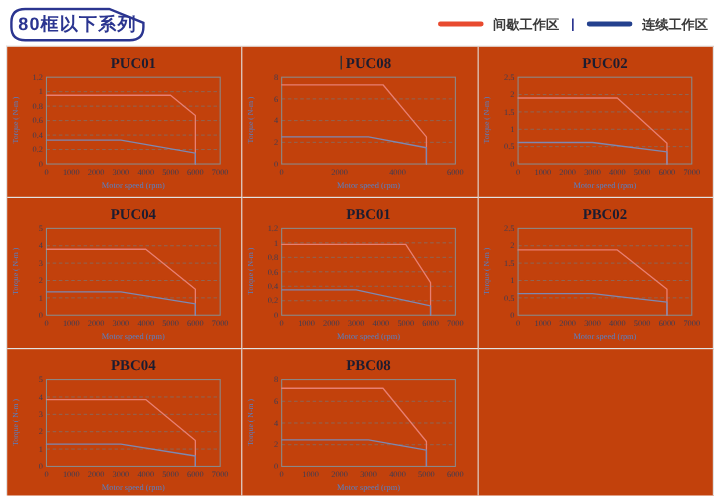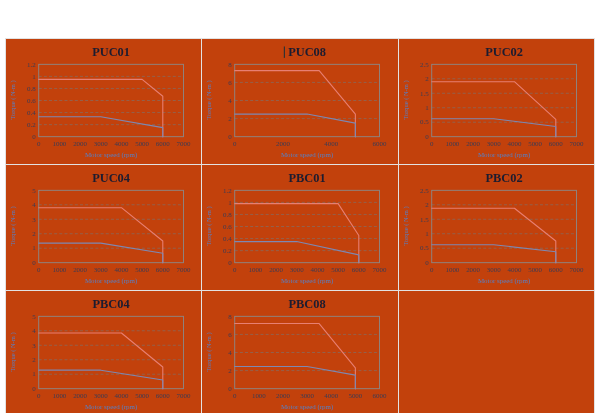--- a/index.html
+++ b/index.html
@@ -29,20 +29,33 @@
   .cell{
     height:125px;border-right:1px solid #e2e2e2;border-bottom:1px solid #e2e2e2;
     box-sizing:content-box;background:#c2410c;
   }
   .cell svg{display:block;}
 </style>
 </head>
 <body>
 
 <div class="topbar">
+  <div class="badge">
+    <svg width="113" height="29" viewBox="0 0 113 29">
+      <path d="M 13 1.5 L 83 1.5 L 111.5 13 L 111.5 16.5 Q 111.5 27.5 100 27.5 L 13 27.5 Q 1.5 27.5 1.5 16.5 L 1.5 12.5 Q 1.5 1.5 13 1.5 Z" fill="none" stroke="#2b3590" stroke-width="2"></path>
+    </svg>
+    <span class="badge-text">80框以下系列</span>
+  </div>
+  <div class="legend">
+    <span class="swatch" style="background: rgb(232, 74, 47);"></span>
+    <span class="legend-label">间歇工作区</span>
+    <span class="sep">|</span>
+    <span class="swatch" style="background: rgb(36, 65, 142);"></span>
+    <span class="legend-label">连续工作区</span>
+  </div>
 </div>
 
 <div class="grid">
     <div class="cell">
       <svg viewBox="0 0 197 125" width="100%" height="125">
         <text x="106" y="17" text-anchor="middle" font-size="12.5" font-weight="bold" font-family="&quot;Liberation Serif&quot;,&quot;DejaVu Serif&quot;,serif" fill="#1c1c30">PUC01</text>
         <line x1="33" x2="179" y1="85.83333333333333" y2="85.83333333333333" stroke="#777777" stroke-width="0.6" stroke-dasharray="3 2.2"></line>
         <line x1="33" x2="179" y1="73.66666666666666" y2="73.66666666666666" stroke="#777777" stroke-width="0.6" stroke-dasharray="3 2.2"></line>
         <line x1="33" x2="179" y1="61.5" y2="61.5" stroke="#777777" stroke-width="0.6" stroke-dasharray="3 2.2"></line>
         <line x1="33" x2="179" y1="49.33333333333333" y2="49.33333333333333" stroke="#777777" stroke-width="0.6" stroke-dasharray="3 2.2"></line>

